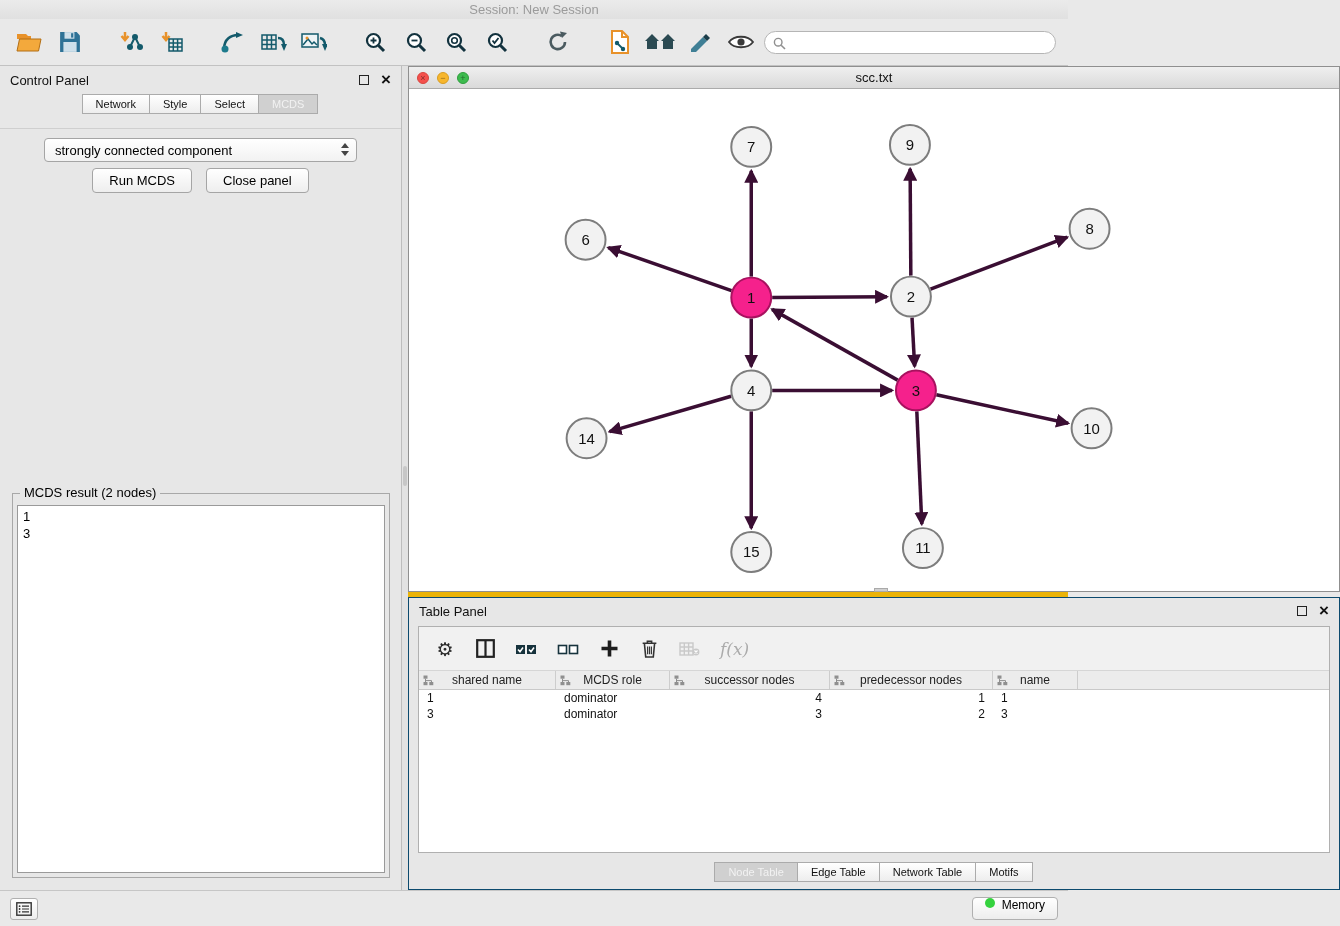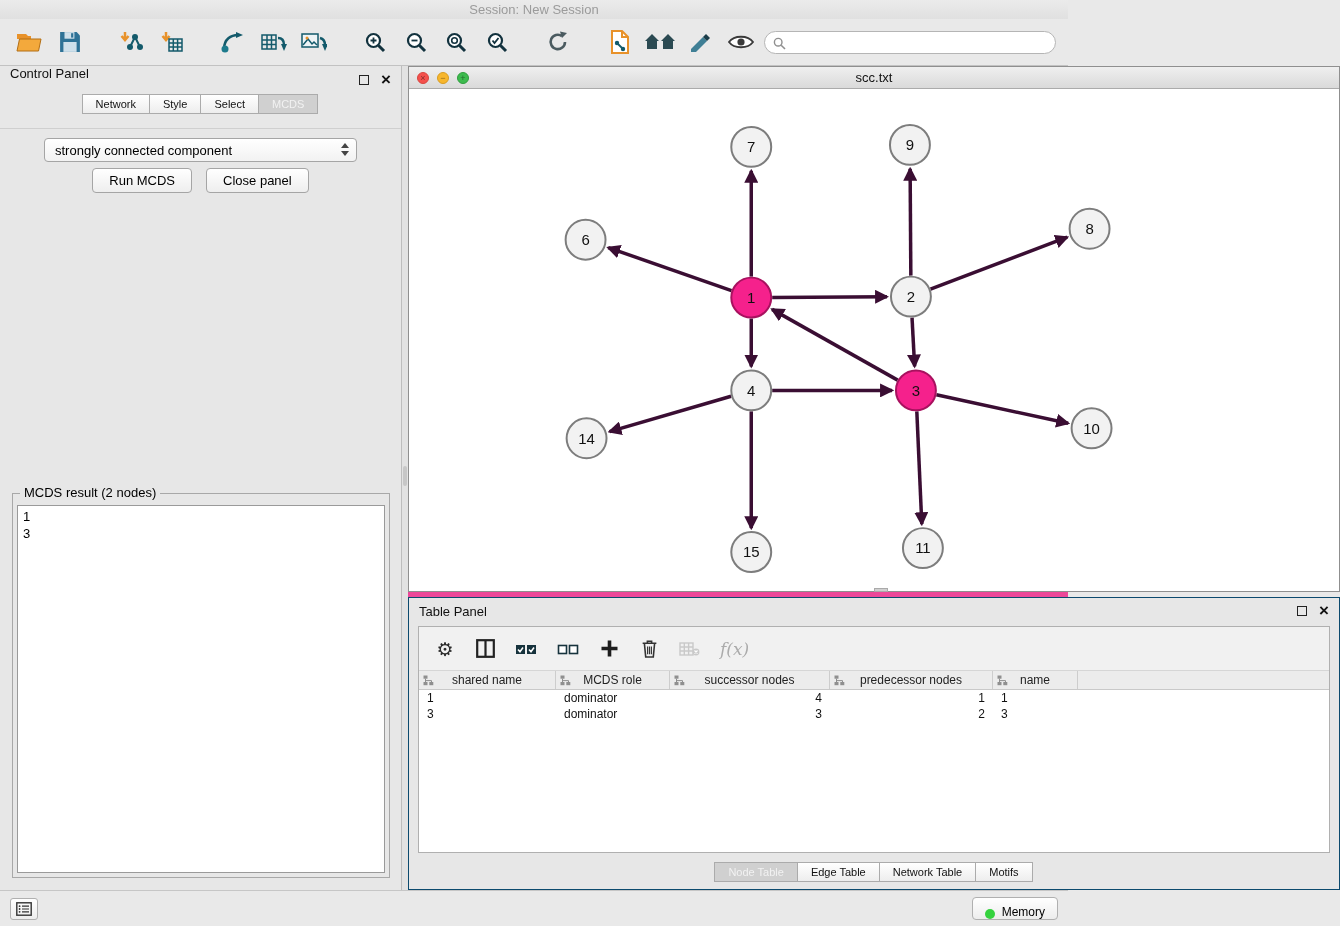--- a/index.html
+++ b/index.html
@@ -1,39 +1,39 @@
 <!DOCTYPE html>
 <html><head>
 <meta charset="utf-8">
 <style>
   * { box-sizing: border-box; margin: 0; padding: 0; }
   html, body { width: 1340px; height: 926px; }
   body { font-family: "Liberation Sans", "DejaVu Sans", sans-serif; background: #e9e9e9; overflow: hidden; }
-  #root { position: relative; width: 1068px; height: 926px; background: #ec4899; }
+  #root { position: relative; width: 1068px; height: 926px; background: #eab308; }
 
   
   .titlebar { position: absolute; top: 0; left: 0; right: 0; height: 19px;
     background: linear-gradient(#ebebeb, #e0e0e0); text-align: center;
     font-size: 13px; line-height: 19px; color: #9b9b9b; }
 
   
   .toolbar { position: absolute; top: 19px; left: 0; right: 0; height: 47px;
     display: flex; align-items: center; padding: 0 12px; gap: 6px;
     border-bottom: 1px solid #c2c2c2; background: #e9e9e9; }
   .tool { width: 36px; height: 36px; display: flex; align-items: center; justify-content: center; cursor: default; }
   .tgap { width: 16px; }
   .searchbox { margin-left: auto; position: relative; }
   .searchbox input { width: 292px; height: 23px; border: 1px solid #b5b5b5; border-radius: 12px;
     padding: 0 10px 0 26px; font-size: 13px; background: #fff; outline: none; }
   .searchbox .mag { position: absolute; left: 9px; top: 5px; }
 
   
   .control-panel { position: absolute; left: 0; top: 66px; width: 402px; height: 824px;
     background: #e7e7e7; border-right: 1px solid #bdbdbd; }
-  .panel-header { height: 28px; display: flex; padding: 0 10px; font-size: 13px; color: #111; gap: 24px; }
+  .panel-header { height: 28px; display: flex; align-items: center; padding: 0 10px; font-size: 13px; color: #111; gap: 24px; }
   .hbtns { margin-left: auto; display: flex; gap: 12px; align-items: center; }
   .float-btn { width: 10px; height: 10px; border: 1.5px solid #222; display: inline-block; }
   .close-btn { font-size: 17px; font-weight: bold; color: #111; line-height: 12px; }
   .cp-tabs { display: flex; justify-content: center; padding-bottom: 6px; }
   .cp-tab, .tp-tab { border: 1px solid #ababab; background: linear-gradient(#ffffff, #ededed);
     padding: 3px 13px; font-size: 11px; margin-left: -1px; color: #111; white-space: nowrap; }
   .cp-tab.active, .tp-tab.active { background: #d0d0d0; color: #f2f2f2; }
   .cp-body { position: absolute; top: 62px; bottom: 0; left: 0; right: 0; border-top: 1px solid #cfcfcf; }
   .opt-label { text-align: center; font-size: 13px; margin-top: 16px; color: #000; }
   .dropdown { position: relative; margin: 9px 44px 0 44px; height: 24px; border: 1px solid #a5a5a5;
@@ -91,21 +91,21 @@
   .tr { display: flex; height: 16px; }
   .td { font-size: 12px; color: #111; padding: 1px 8px 0 8px; overflow: hidden; white-space: nowrap; }
   .td.right { text-align: right; }
   .tp-tabs { position: absolute; bottom: 7px; left: 0; right: 0; display: flex; justify-content: center; }
 
   
   .statusbar { position: absolute; left: 0; bottom: 0; right: 0; height: 36px; border-top: 1px solid #c6c6c6;
     background: #e9e9e9; display: flex; align-items: center; padding: 0 10px; }
   .list-btn { width: 28px; height: 22px; border: 1px solid #b0b0b0; border-radius: 3px;
     background: linear-gradient(#fff, #ededed); display: flex; align-items: center; justify-content: center; }
-  .memory-btn { margin-left: auto; display: flex; align-items: flex-end; gap: 7px; border: 1px solid #b0b0b0;
+  .memory-btn { margin-left: auto; display: flex; align-items: flex-start; gap: 7px; border: 1px solid #b0b0b0;
     border-radius: 4px; background: linear-gradient(#fff, #ededed); height: 23px; padding: 0 12px; font-size: 12px; color: #000; }
   .memory-dot { width: 10px; height: 10px; border-radius: 50%; }
 </style>
 </head>
 <body>
 
 <div id="root">
 
   <div class="titlebar">
     <span>Session: New Session</span>

